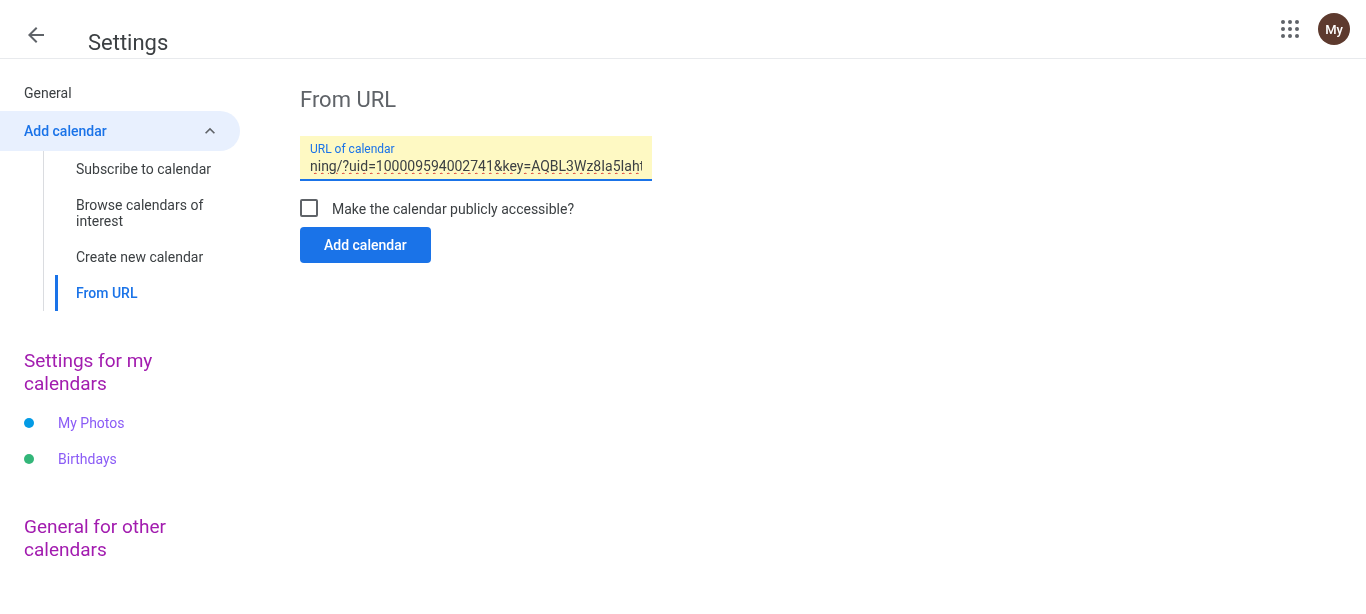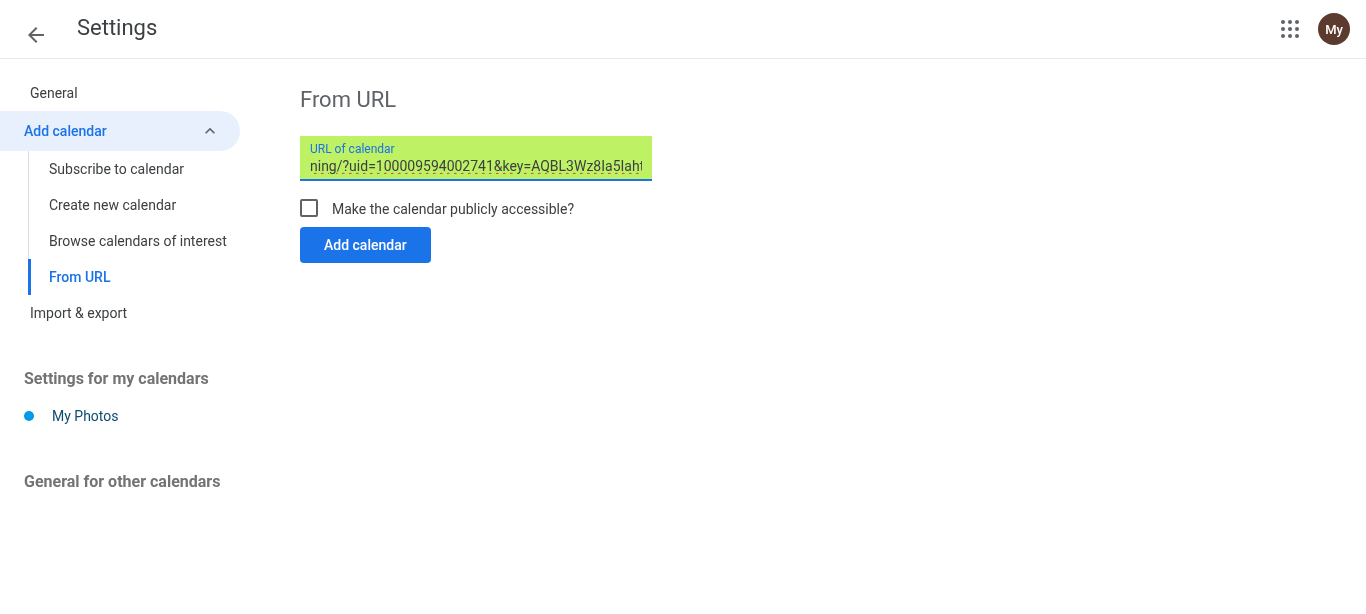--- a/index.html
+++ b/index.html
@@ -18,22 +18,22 @@
       display: flex;
       align-items: center;
       justify-content: space-between;
       height: 59px;
       padding: 0 16px;
       border-bottom: 1px solid #e8eaed;
     }
 
     .header-left {
       display: flex;
-      align-items: flex-start;
-      gap: 21px;
+      align-items: flex-end;
+      gap: 32px;
       margin-top: 12px;
     }
 
     .back-btn {
       width: 40px;
       height: 40px;
       display: flex;
       align-items: center;
       justify-content: center;
       border-radius: 50%;
@@ -79,21 +79,21 @@
     .container {
       display: flex;
     }
 
     .sidebar {
       width: 260px;
       padding: 16px 0;
     }
 
     .nav-item {
-      padding: 10px 30px;
+      padding: 10px 24px;
       font-size: 14px;
       color: #3c4043;
       cursor: pointer;
       border-radius: 0 20px 20px 0;
       margin-right: 20px;
     }
 
     .nav-item-expandable {
       display: flex;
       align-items: center;
@@ -103,53 +103,54 @@
       color: #1a73e8;
       font-weight: 500;
       background: #e8f0fe;
       border-radius: 0 20px 20px 0;
       margin-right: 20px;
       cursor: pointer;
     }
 
     .sub-items {
       border-left: 1px solid #dadce0;
-      margin-left: 28px;
+      margin-left: 43px;
+      padding-left: 12px;
     }
 
     .sub-item {
       padding: 10px 24px 10px 20px;
       font-size: 14px;
       color: #3c4043;
       cursor: pointer;
     }
 
     .sub-item.active {
       color: #1a73e8;
       font-weight: 500;
       border-left: 3px solid #1a73e8;
       margin-left: -1px;
       padding-left: 18px;
     }
 
     .section-header {
       padding: 10px 24px;
-      font-size: 16px;
-      font-weight: 700;
-      color: #737373;
+      font-size: 19px;
+      font-weight: 400;
+      color: #a21caf;
       margin-top: 28px;
     }
 
     .cal-item {
       display: flex;
       align-items: center;
-      gap: 18px;
+      gap: 24px;
       padding: 10px 24px;
       font-size: 14px;
-      color: #0c4a6e;
+      color: #8b5cf6;
       cursor: pointer;
     }
 
     .cal-dot {
       width: 10px;
       height: 10px;
       border-radius: 50%;
       flex-shrink: 0;
     }
 
@@ -160,21 +161,21 @@
 
     .main-title {
       font-size: 22px;
       font-weight: 400;
       color: #5f6368;
       margin-bottom: 24px;
     }
 
     .input-wrapper {
       width: 352px;
-      background: #bef264;
+      background: #fef9c3;
       border-bottom: 2px solid #1a73e8;
       padding: 6px 10px 4px 10px;
       margin-bottom: 18px;
     }
 
     .input-label {
       font-size: 12px;
       color: #1a73e8;
     }
 
@@ -281,34 +282,37 @@
 
     <div class="nav-item-expandable">
       <span>Add calendar</span>
       <svg width="20" height="20" viewBox="0 0 24 24" fill="#5f6368">
         <path d="M7.41 15.41L12 10.83l4.59 4.58L18 14l-6-6-6 6z"></path>
       </svg>
     </div>
 
     <div class="sub-items">
       <div class="sub-item">Subscribe to calendar</div>
+      <div class="sub-item">Browse calendars of interest</div>
       <div class="sub-item">Create new calendar</div>
-      <div class="sub-item">Browse calendars of interest</div>
       <div class="sub-item active">From URL</div>
     </div>
 
-    <div class="nav-item">Import &amp; export</div>
 
     <div class="section-header">Settings for my calendars</div>
 
     <div class="cal-item">
       <div class="cal-dot" style="background:#039be5"></div>
       <span>My Photos</span>
     </div>
 
+    <div class="cal-item">
+      <div class="cal-dot" style="background:#33b679"></div>
+      <span>Birthdays</span>
+    </div>
 
     <div class="section-header">General for other calendars</div>
 
   </div>
 
   <div class="main">
     <div class="main-title">From URL</div>
 
     <div class="input-wrapper">
       <div class="input-label">URL of calendar</div>

